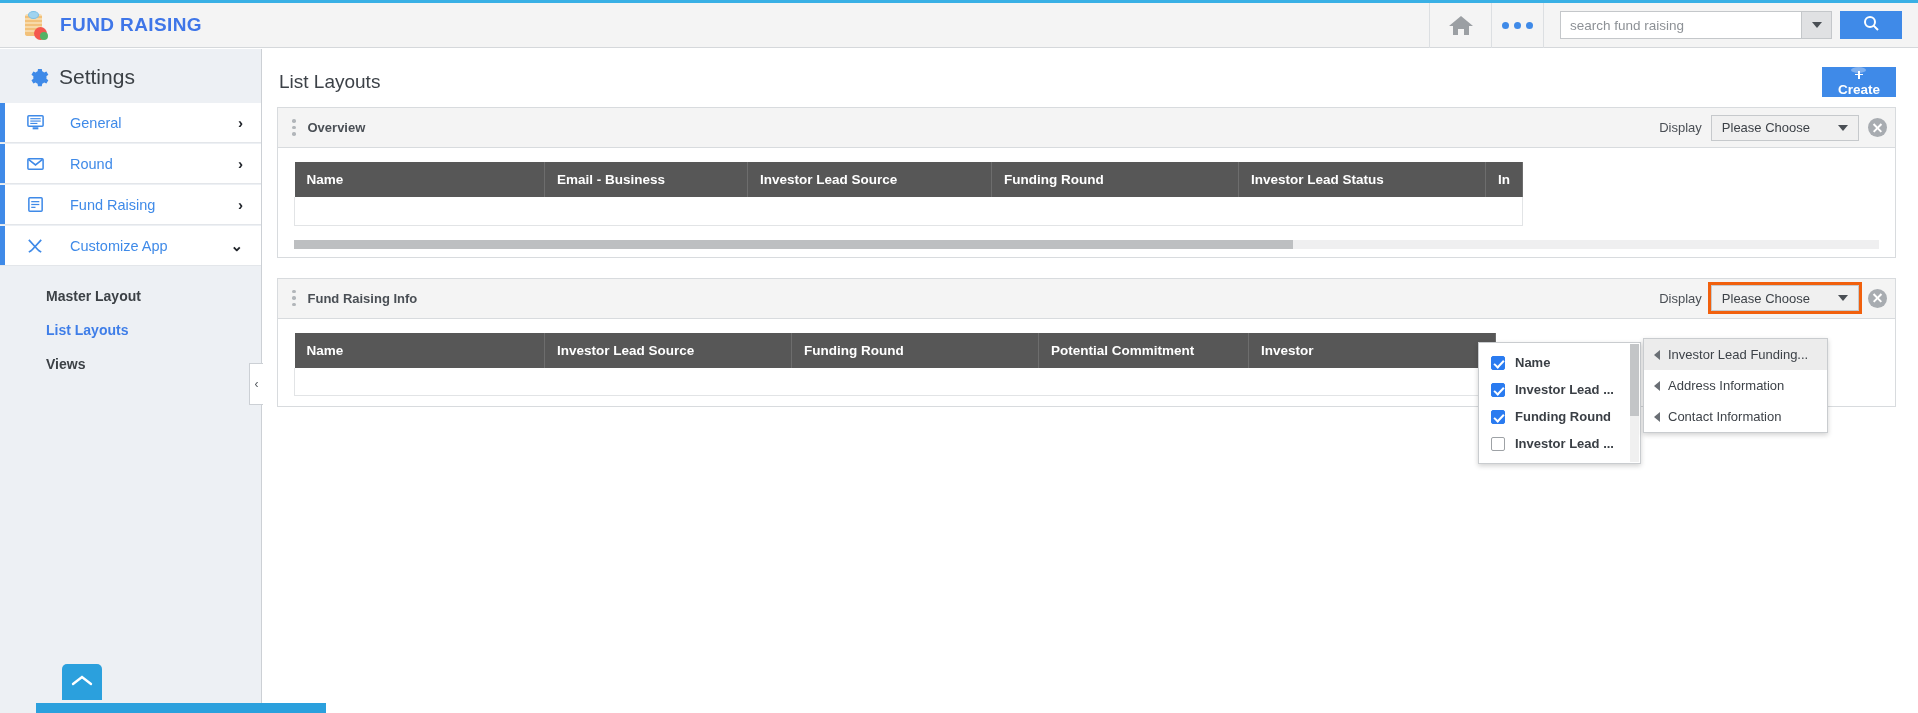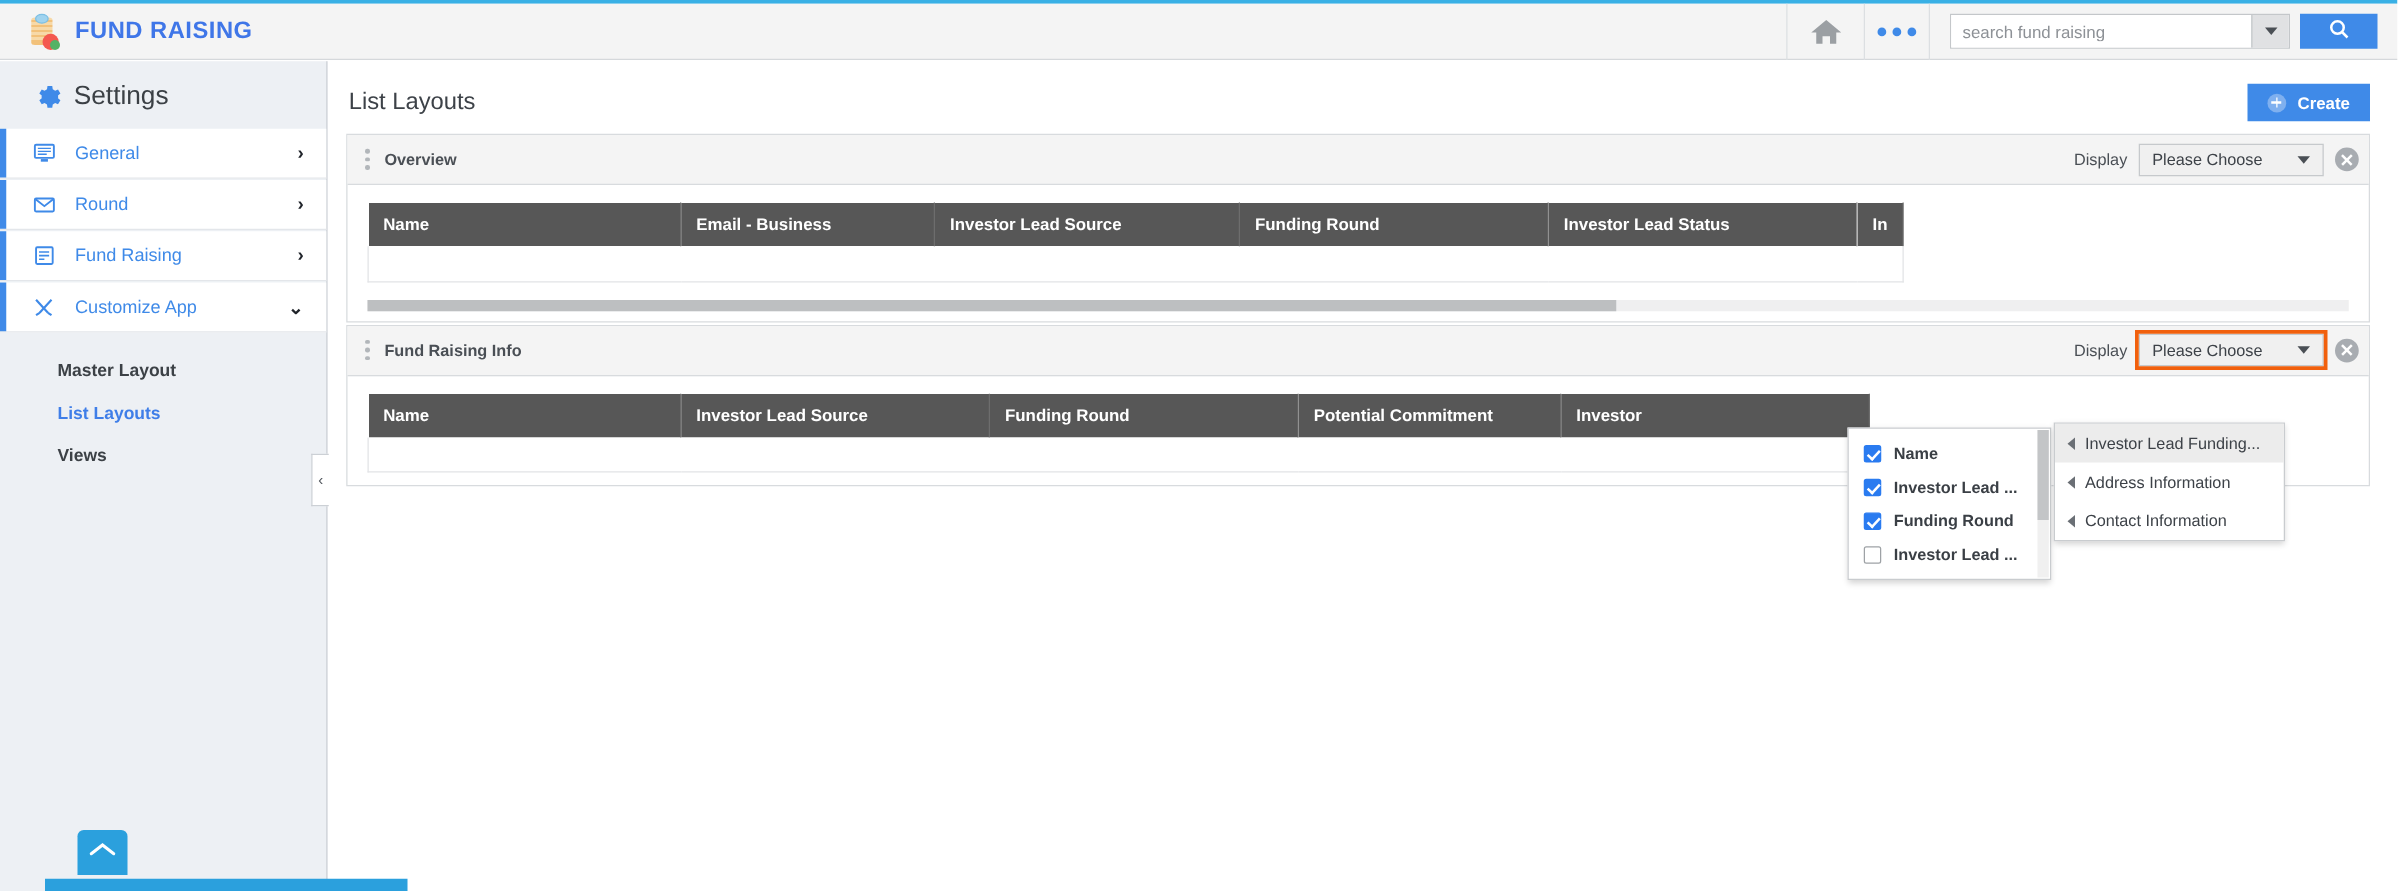--- a/index.html
+++ b/index.html
@@ -60,21 +60,21 @@
       border-right:1px solid #ccd0d5; }
   .settings-head { display:flex; align-items:center; gap:10px; padding:16px 0 12px 26px; }
   .settings-title { font-size:21px; color:#3b4045; }
   .gear svg { display:block; }
 
   .nav-list { margin-top:2px; }
   .nav-item { position:relative; height:40px; margin-bottom:1px; background:#fff;
       display:flex; align-items:center; padding-left:26px; border-bottom:1px solid #e3e6ea; cursor:pointer; }
   .nav-item::before { content:""; position:absolute; left:0; top:0; bottom:0; width:5px; background:#3f8ae8; }
   .nav-ico { width:26px; display:flex; align-items:center; }
-  .nav-label { color:#3f8ae8; font-size:14.5px; margin-left:8px; }
+  .nav-label { color:#3f8ae8; font-size:14.5px; margin-left:18px; }
   .nav-chevron { position:absolute; right:18px; color:#20242a; font-size:15px; font-weight:bold; }
 
   .sub-list { padding: 12px 16px 0 46px; }
   .sub-item { font-size:14px; font-weight:bold; color:#3c4146; padding:9px 0; cursor:pointer; }
   .sub-item.active { color:#3f7ee8; }
 
   
   .collapse-handle { position:absolute; left:249px; top:363px; width:14px; height:42px;
       background:#fff; border:1px solid #ccd0d5; border-right:none; display:flex;
       align-items:center; justify-content:center; cursor:pointer; z-index:6;}
@@ -85,28 +85,28 @@
       background:#2ba0dd; border-radius:5px 5px 0 0; display:flex; align-items:center;
       justify-content:center; cursor:pointer; z-index:7; }
   .bottom-bar { position:absolute; left:36px; bottom:0; width:290px; height:10px; background:#2ba0dd; z-index:6;}
 
   
   .main { position:absolute; top:49px; left:263px; width:1655px; height:664px; background:#fff;
       padding: 18px 22px 0 14px; }
   .page-title { font-size:19px; color:#3d4248; margin:4px 0 14px 2px; }
   .create-btn { position:absolute; right:22px; top:18px; height:30px; padding:0 16px; background:#3f8ae8;
       border:none; color:#fff; font-size:13.5px; font-weight:bold; display:flex; align-items:center;
-      gap:9px; cursor:pointer; font-family:"Liberation Sans", sans-serif;}
+      gap:9px; cursor:pointer; font-family:"Liberation Sans", sans-serif;flex-direction:column;}
   .plus-circ { width:15px; height:15px; border-radius:50%; background:#7fb0ef; position:relative; display:block;}
   .plus-circ::before,.plus-circ::after{content:"";position:absolute;background:#fff;}
   .plus-circ::before{left:3.5px;top:6.8px;width:8px;height:1.6px;}
   .plus-circ::after{left:6.7px;top:3.6px;width:1.6px;height:8px;}
 
   
-  .panel { border:1px solid #d8dbde; background:#fff; margin-bottom:2px; }
+  .panel { border:1px solid #d8dbde; background:#fff; margin-bottom:20px; }
   .panel-head { height:40px; background:#f4f4f4; border-bottom:1px solid #d8dbde;
       display:flex; align-items:center; padding:0 8px 0 14px; position:relative; }
   .drag-dots { display:flex; flex-direction:column; gap:3px; margin-right:12px; cursor:move; }
   .drag-dots i { width:3.5px; height:3.5px; border-radius:50%; background:#b2b6ba; display:block; }
   .panel-title { font-size:13px; font-weight:bold; color:#4a4f55; }
   .panel-right { margin-left:auto; display:flex; align-items:center; gap:9px; }
   .display-label { font-size:13px; color:#4a4f55; }
   .choose-dd { height:26px; min-width:118px; padding:0 10px; background:#f0f0f0;
       border:1px solid #c6c9cc; font-size:13px; color:#3d4248; display:flex; align-items:center;
       justify-content:space-between; gap:28px; cursor:pointer; }

